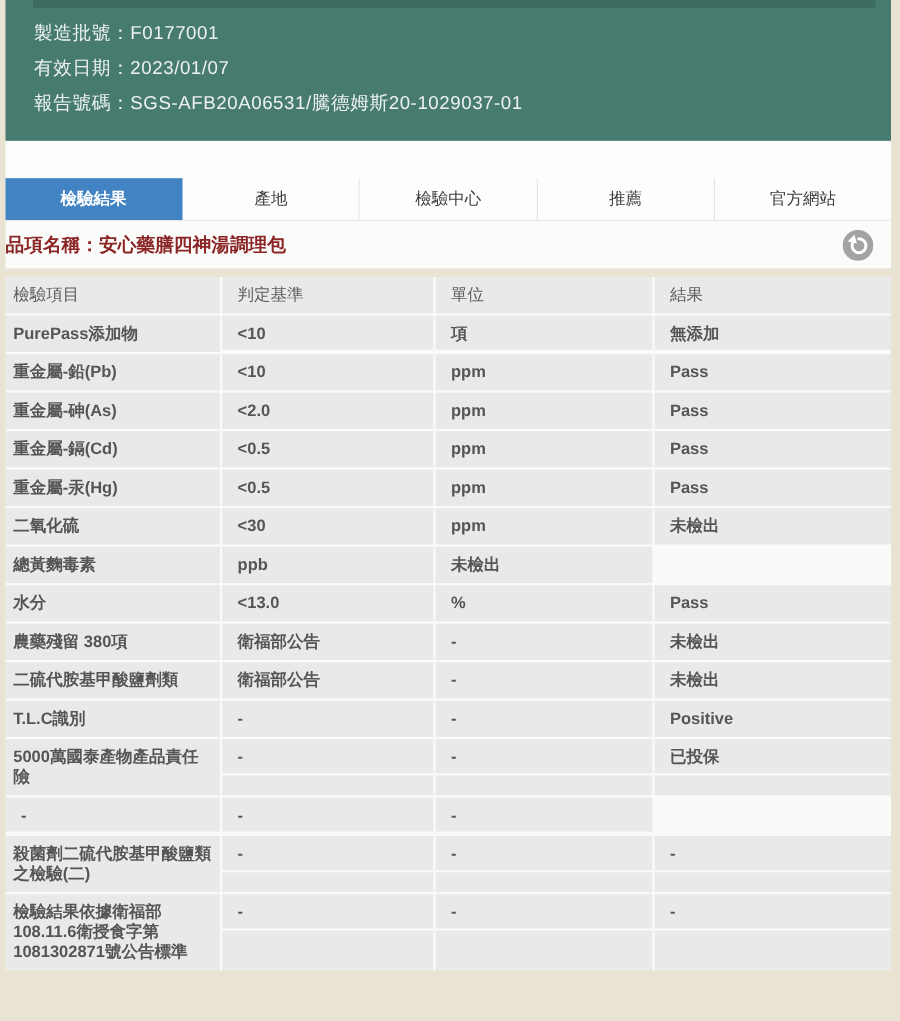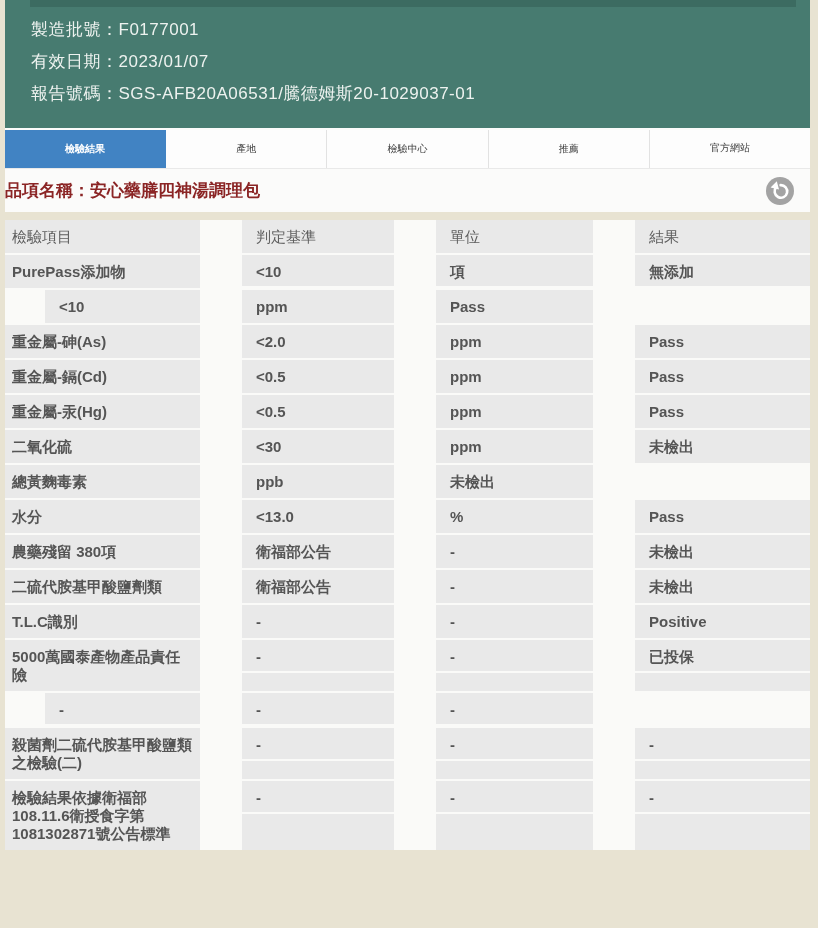--- a/index.html
+++ b/index.html
@@ -14,42 +14,42 @@
 
   
   .hdr { position:relative; background:#477b70; padding:14px 10px 18px 26px; }
   .hdr-strip { position:absolute; top:0; left:25px; right:14px; height:7px; background:#3c6b61; }
   .hdr-line { color:#edf2ef; font-size:17px; line-height:32px; letter-spacing:.5px;
               white-space:nowrap; }
 
   
   .tabs { display:flex; border-top:2px solid #fbfbfa; background:#fdfdfd; }
   .tab { flex:1; height:38px; line-height:38px; text-align:center;
-         font-size:10px; color:#3c3c3c; background:#fdfdfd;
-         border-right:1px solid #e2e2e2; cursor:pointer; }
-  .tab:last-child { border-right:none;font-family:Liberation Mono, monospace; }
+         font-size:15px; color:#3c3c3c; background:#fdfdfd;
+         border-right:1px solid #e2e2e2; cursor:pointer;margin-top:32px; }
+  .tab:last-child { border-right:none; }
   .tab.active { background:#4183c3; color:#ffffff; font-weight:bold; border-right-color:#4183c3; }
 
   
   .titlebar { position:relative; height:44px; background:#fbfbfa;
               display:flex; align-items:center; justify-content:flex-start;
               border-top:1px solid #e9e9e9; }
   .title-txt { font-size:17px; font-weight:bold; color:#8b2525; }
   .backbtn { position:absolute; right:16px; top:50%; transform:translateY(-50%);
              width:28px; height:28px; padding:0; border:none; background:transparent; cursor:pointer; }
   .backbtn svg { display:block; }
 
   .gap { height:8px; }
 
   
   .tbl { background:#fafaf8; display:flex; flex-direction:column; gap:2px; }
   .row { display:grid; grid-template-columns:195px 192px 197px 1fr; gap:2px; }
   .cell { background:#e9e9e9; color:#555555; font-size:15px; font-weight:bold; line-height:18px; }
   .cell.item { padding:8px 6px 7px 7px; }
-  .cell.v { padding:0;margin-left:40px; }
+  .cell.v { padding:0; }
   .val { padding:8px 6px 7px 14px; }
   .row.head .cell, .row.head .val { font-weight:normal; color:#5d5d5d; }
   .row.multi .cell.v .val { height:33px; border-bottom:2px solid #fafaf8; overflow:hidden; }
 </style>
 </head>
 <body>
 
 <div class="page">
 
   <div class="hdr">
@@ -102,20 +102,21 @@
           <div class="val">&lt;10</div>
         </div>
         <div class="cell v">
           <div class="val">項</div>
         </div>
         <div class="cell v">
           <div class="val">無添加</div>
         </div>
       </div>
       <div class="row">
+        <div class="cell item">重金屬-鉛(Pb)</div>
         <div class="cell v">
           <div class="val">&lt;10</div>
         </div>
         <div class="cell v">
           <div class="val">ppm</div>
         </div>
         <div class="cell v">
           <div class="val">Pass</div>
         </div>
       </div>

